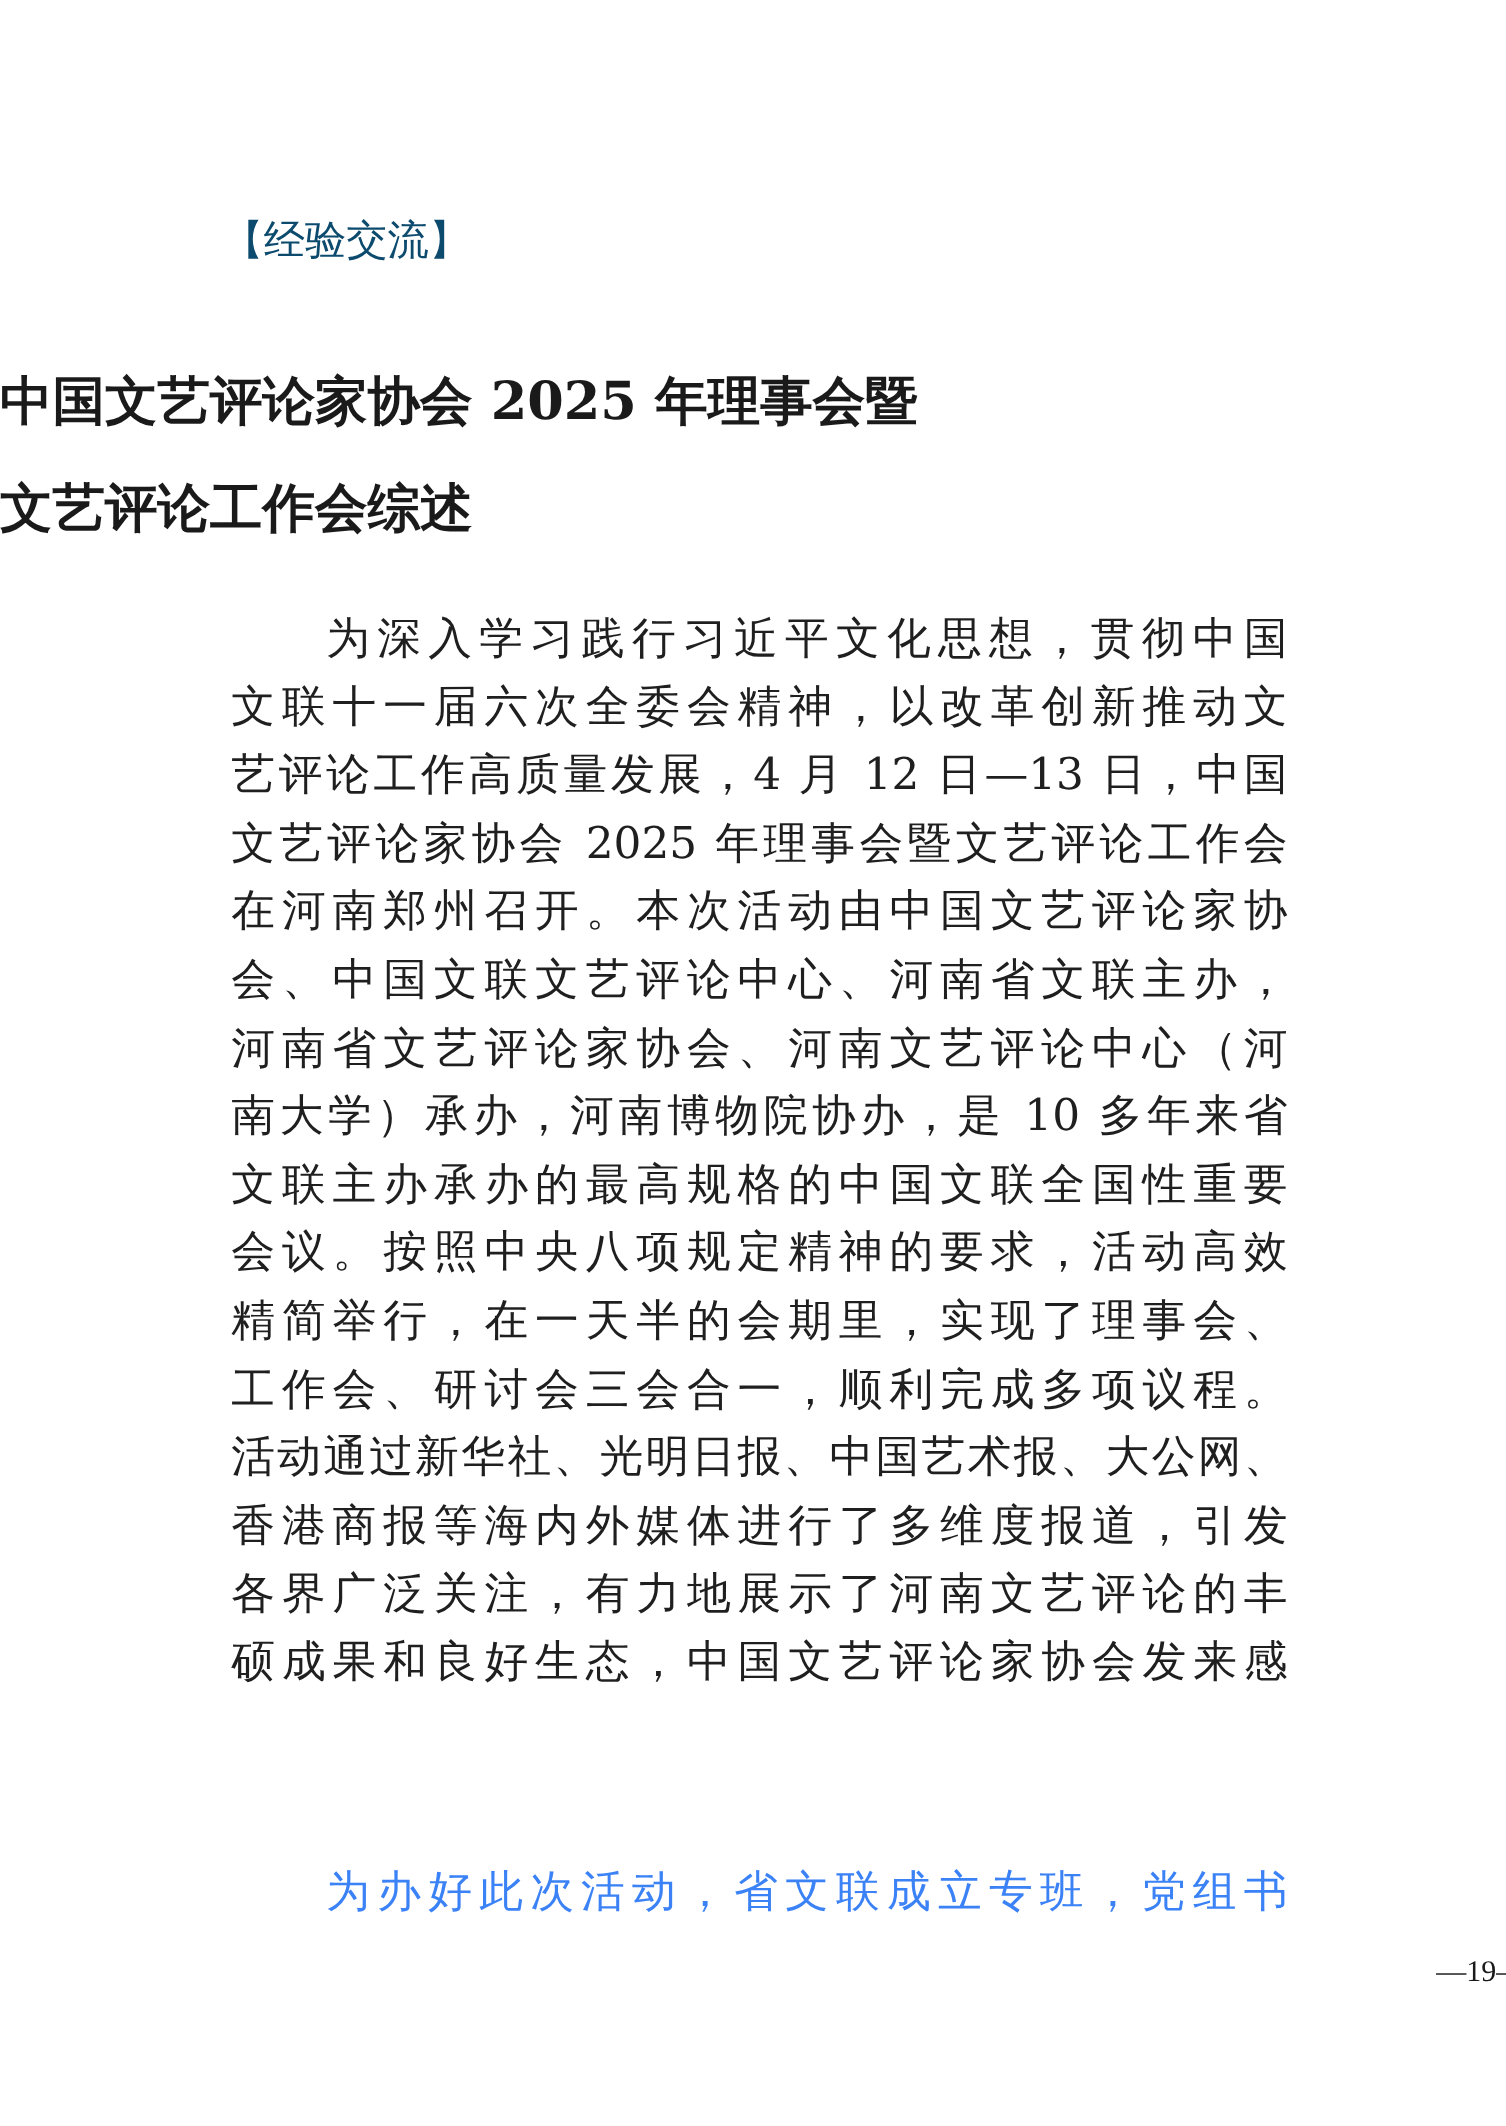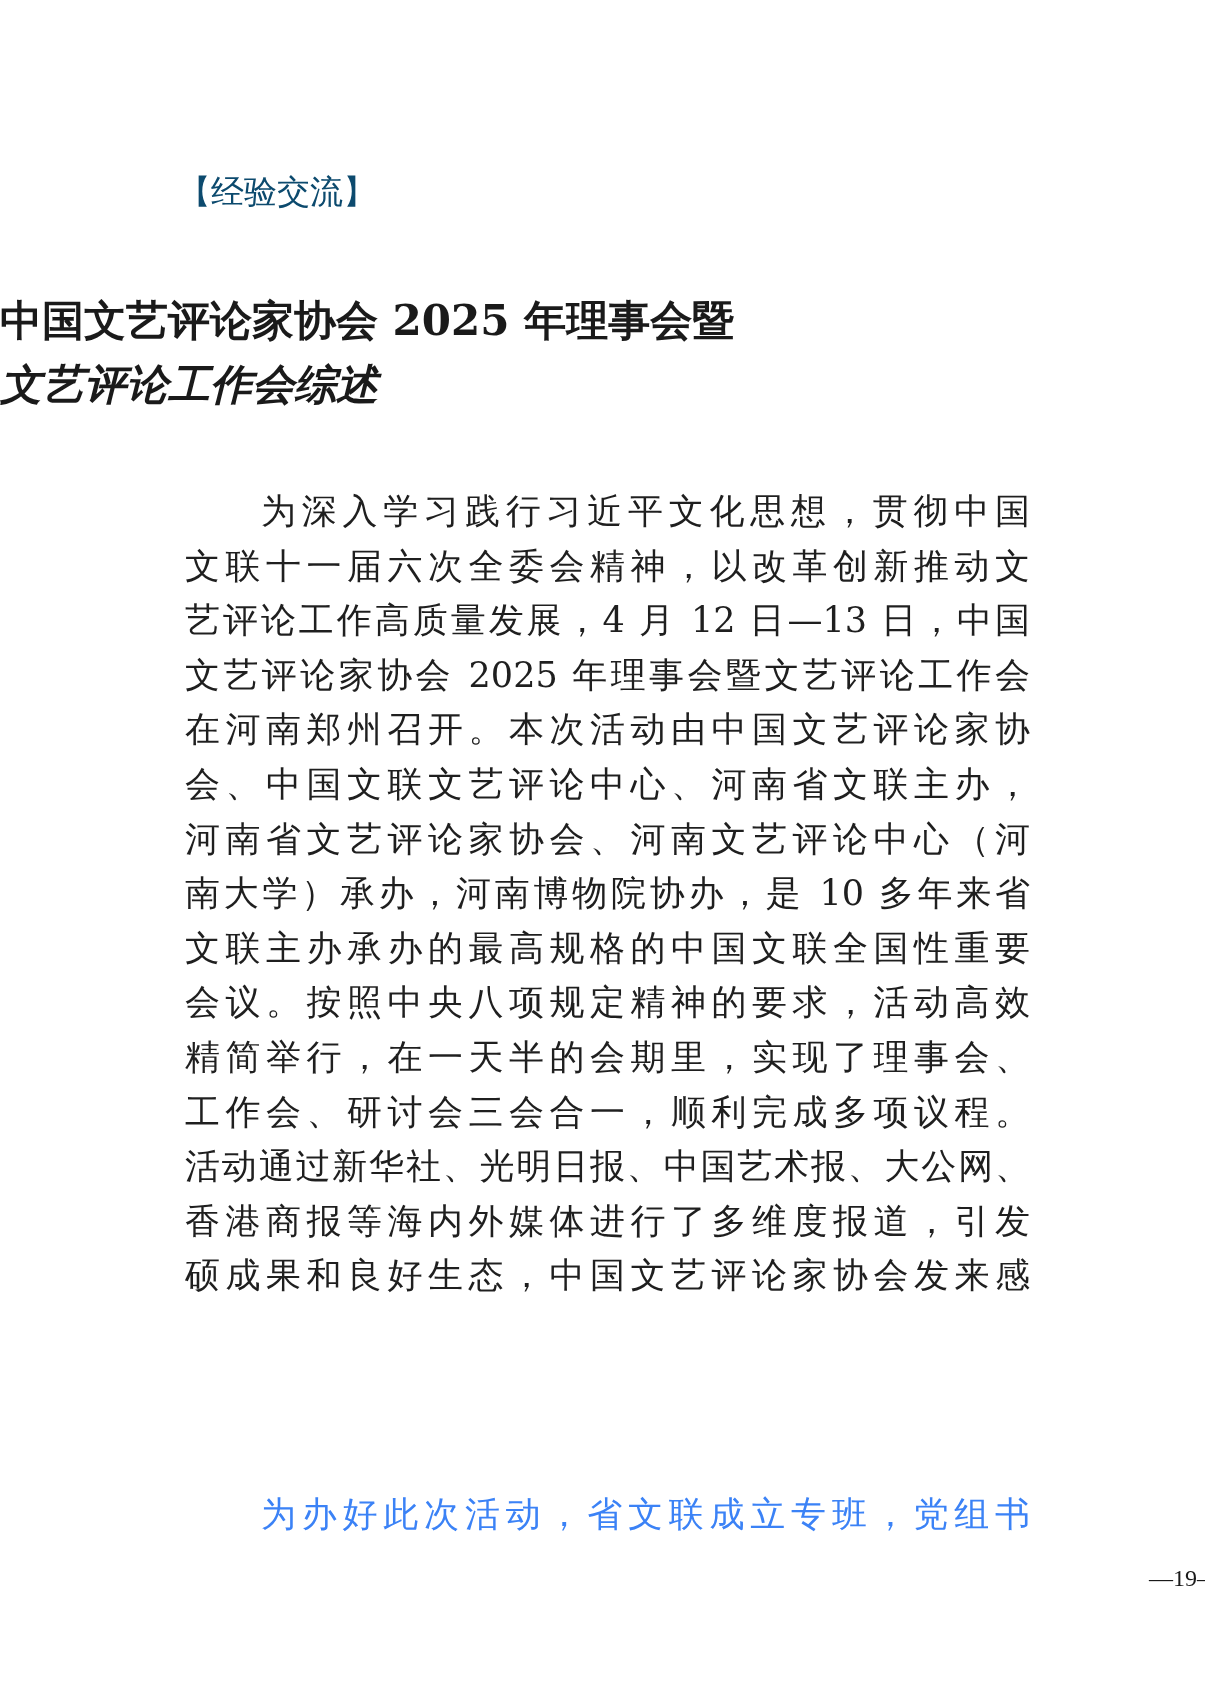--- a/index.html
+++ b/index.html
@@ -38,21 +38,21 @@
       width: 1205px;
       text-align: left;
       font-family: "DejaVu Serif", "Liberation Serif", serif;
       font-weight: 700;
       font-size: 42px;
       line-height: 50px;
       color: #1a1a1a;
       white-space: nowrap;
     }
     .title-1 { top: 296px; }
-    .title-2 { top: 360px; font-style: italic; }
+    .title-2 { top: 382px; }
     .body-text {
       position: absolute;
       left: 185px;
       top: 484px;
       width: 850px;
       font-family: "DejaVu Serif", "Liberation Serif", serif;
       font-size: 35px;
       line-height: 54.6px;
       color: #1f1f1f;
     }
@@ -124,20 +124,21 @@
     <span class="line">在河南郑州召开。本次活动由中国文艺评论家协</span>
     <span class="line">会、中国文联文艺评论中心、河南省文联主办，</span>
     <span class="line">河南省文艺评论家协会、河南文艺评论中心（河</span>
     <span class="line">南大学）承办，河南博物院协办，是 10 多年来省</span>
     <span class="line">文联主办承办的最高规格的中国文联全国性重要</span>
     <span class="line">会议。按照中央八项规定精神的要求，活动高效</span>
     <span class="line">精简举行，在一天半的会期里，实现了理事会、</span>
     <span class="line">工作会、研讨会三会合一，顺利完成多项议程。</span>
     <span class="line">活动通过新华社、光明日报、中国艺术报、大公网、</span>
     <span class="line">香港商报等海内外媒体进行了多维度报道，引发</span>
+    <span class="line">各界广泛关注，有力地展示了河南文艺评论的丰</span>
     <span class="line">硕成果和良好生态，中国文艺评论家协会发来感</span>
   </div>
 
 
   <div class="after-heading">
     <span class="line indent">为办好此次活动，省文联成立专班，党组书</span>
   </div>
 
   <div class="page-number">—19—</div>
 

